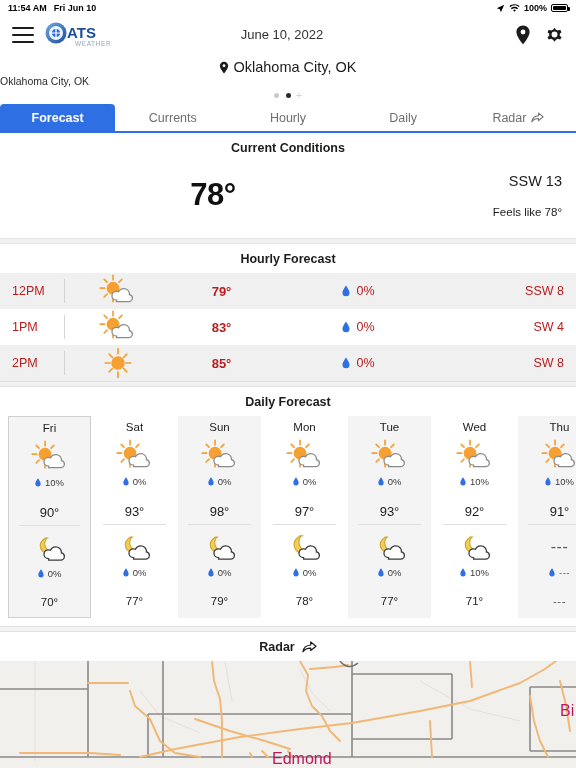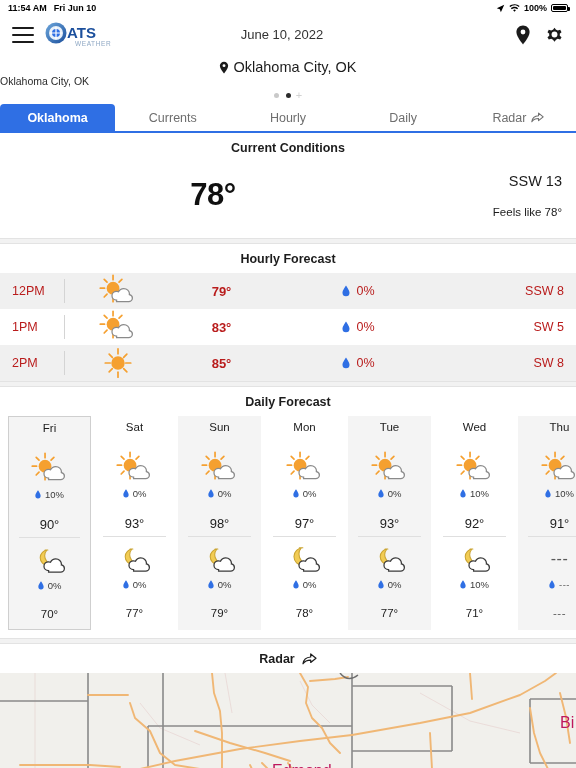--- a/index.html
+++ b/index.html
@@ -129,21 +129,21 @@
   }
   .day-card {
     width: 83px; flex: 0 0 83px;
     background: #f4f4f4;
     display: flex; flex-direction: column; align-items: center;
     padding: 5px 0 7px;
     margin-right: 2px;
   }
   .day-card.selected { border: 1px solid #cfcfcf; background: #f4f4f4; }
   .day-card.plain { background: #ffffff; }
-  .day-name { font-size: 11.5px; color: #1c1c1c; margin-bottom: 14px; }
+  .day-name { font-size: 11.5px; color: #1c1c1c; margin-bottom: 2px; }
   .dc-half { display: flex; flex-direction: column; align-items: center; width: 100%; padding: 3px 0 2px; }
   .dc-icon { height: 36px; display: flex; align-items: center; justify-content: center; }
   .dc-pop { display: flex; align-items: center; gap: 4px; font-size: 9.5px; color: #3a3a3a; margin-top: 2px; }
   .dc-temp { font-size: 13px; color: #1c1c1c; margin-top: 17px; }
   .dc-temp.small { font-size: 11.5px; }
   .dc-div { width: 76%; height: 1px; background: #dfdfdf; margin: 3px 0 1px; }
   .dash { color: #5a5a5a; letter-spacing: 0.5px; }
 
   
   .radar-wrap { flex: 1; position: relative; overflow: hidden; background: #f1f0ec; }
@@ -226,21 +226,21 @@
     <div class="loc-sub">Oklahoma City, OK</div>
     <div class="dots">
       <span class="dot"></span>
       <span class="dot active"></span>
       <span class="dot-plus">+</span>
     </div>
   </div>
 
   <div class="tabs">
     <div class="tab active">
-      <span>Oklahoma</span>
+      <span>Forecast</span>
     </div>
     <div class="tab">
       <span>Currents</span>
     </div>
     <div class="tab">
       <span>Hourly</span>
     </div>
     <div class="tab">
       <span>Daily</span>
     </div>
@@ -310,21 +310,21 @@
         <path d="M27 37c-3.6 0-6.5-2.8-6.5-6.3 0-3.4 2.9-6.2 6.5-6.2 1 0 1.9.2 2.7.6 1.3-2.7 4.1-4.6 7.4-4.6 4.5 0 8.1 3.4 8.1 7.7 0 .3 0 .5-.1.8 2.4.5 4.2 2.5 4.2 5 0 2.8-2.4 5.1-5.3 5.1H27z" fill="#fff" stroke="#8a8a8a" stroke-width="1.8"></path>
       </svg>
     </div>
     <div class="hr-temp">83°</div>
     <div class="hr-pop">
       <svg width="8" height="12" viewBox="0 0 10 14">
         <path d="M5 0C5 0 .6 6 .6 9.1A4.4 4.4 0 0 0 5 13.5a4.4 4.4 0 0 0 4.4-4.4C9.4 6 5 0 5 0z" fill="#2f6fe4"></path>
       </svg>
       <span>0%</span>
     </div>
-    <div class="hr-wind">SW 5</div>
+    <div class="hr-wind">SW 4</div>
   </div>
 
   <div class="hourly-row alt">
     <div class="hr-time">2PM</div>
     <div class="hr-sep"></div>
     <div class="hr-icon">
       <svg width="42" height="34" viewBox="0 0 58 48">
         <g stroke="#f5a030" stroke-width="2.4" stroke-linecap="round">
           <line x1="29" y1="4" x2="29" y2="11"></line>
             <line x1="29" y1="37" x2="29" y2="44"></line>

